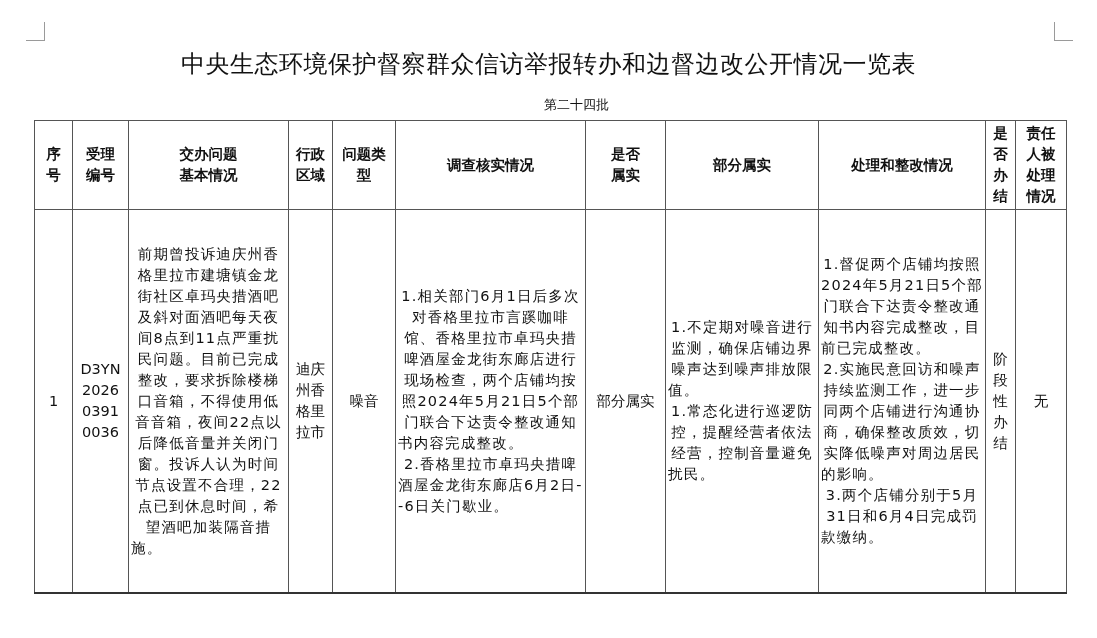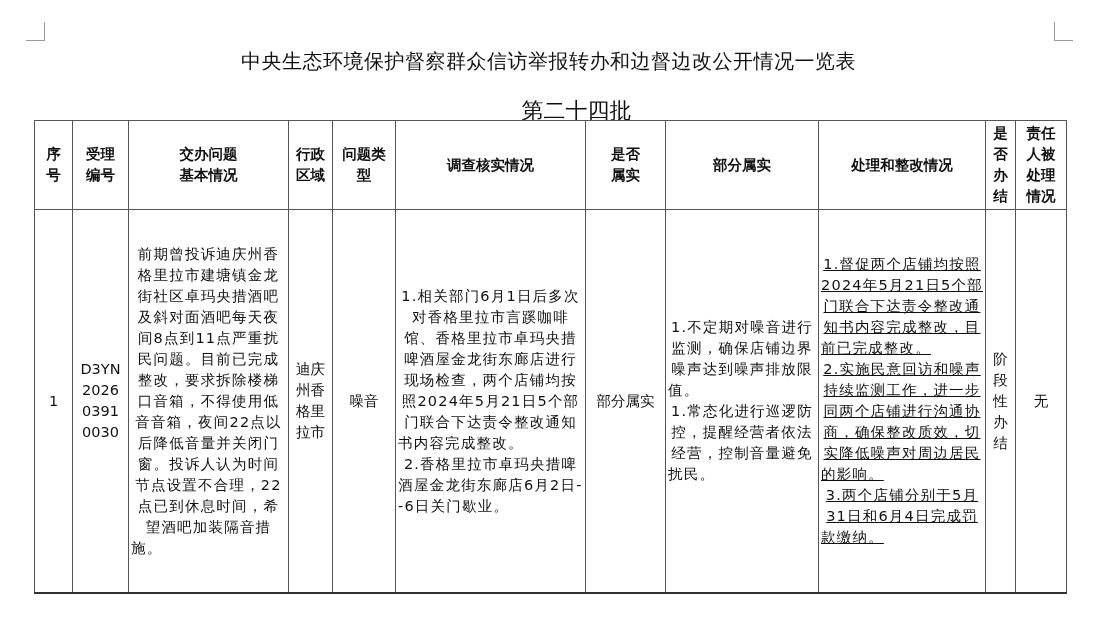--- a/index.html
+++ b/index.html
@@ -28,31 +28,31 @@
     }
     .corner.tr {
       left: 1054px; top: 22px;
       border-width: 0 0 1px 1px;
     }
     .title {
       position: absolute;
       left: 0; right: 0;
       top: 48px;
       text-align: center;
-      font-size: 20px;
+      font-size: 24px;
       letter-spacing: 0.5px;
       font-weight: 500;
       color: #111;
     }
     .subtitle {
       position: absolute;
       left: 0; right: 0;
       top: 96px;
       text-align: center;
-      font-size: 22px;
+      font-size: 13px;
       color: #111;
       padding-left: 56px;
     }
     table.report {
       position: absolute;
       left: 34px;
       top: 120px;
       border-collapse: collapse;
       table-layout: fixed;
       width: 1032px;
@@ -79,21 +79,20 @@
       border-bottom: 2px solid #333;
     }
     td.justify {
       text-align: justify;
       text-align-last: left;
       letter-spacing: 1.2px;
       padding: 0 2px;
     }
     td.top {
       vertical-align: top;
-      text-decoration: underline;
     }
     .para { display: block; }
   </style>
 </head>
 <body>
 
 <div class="corner tl"></div>
 <div class="corner tr"></div>
 
 <div class="title">中央生态环境保护督察群众信访举报转办和边督边改公开情况一览表</div>
@@ -162,21 +161,21 @@
       </th>
     </tr>
   </thead>
   <tbody>
     <tr>
       <td>1</td>
       <td>
         <span class="para">D3YN</span>
         <span class="para">2026</span>
         <span class="para">0391</span>
-        <span class="para">0030</span>
+        <span class="para">0036</span>
       </td>
       <td class="justify">前期曾投诉迪庆州香格里拉市建塘镇金龙街社区卓玛央措酒吧及斜对面酒吧每天夜间8点到11点严重扰民问题。目前已完成整改，要求拆除楼梯口音箱，不得使用低音音箱，夜间22点以后降低音量并关闭门窗。投诉人认为时间节点设置不合理，22点已到休息时间，希望酒吧加装隔音措施。</td>
       <td>
         <span class="para">迪庆</span>
         <span class="para">州香</span>
         <span class="para">格里</span>
         <span class="para">拉市</span>
       </td>
       <td>噪音</td>
       <td class="justify">

